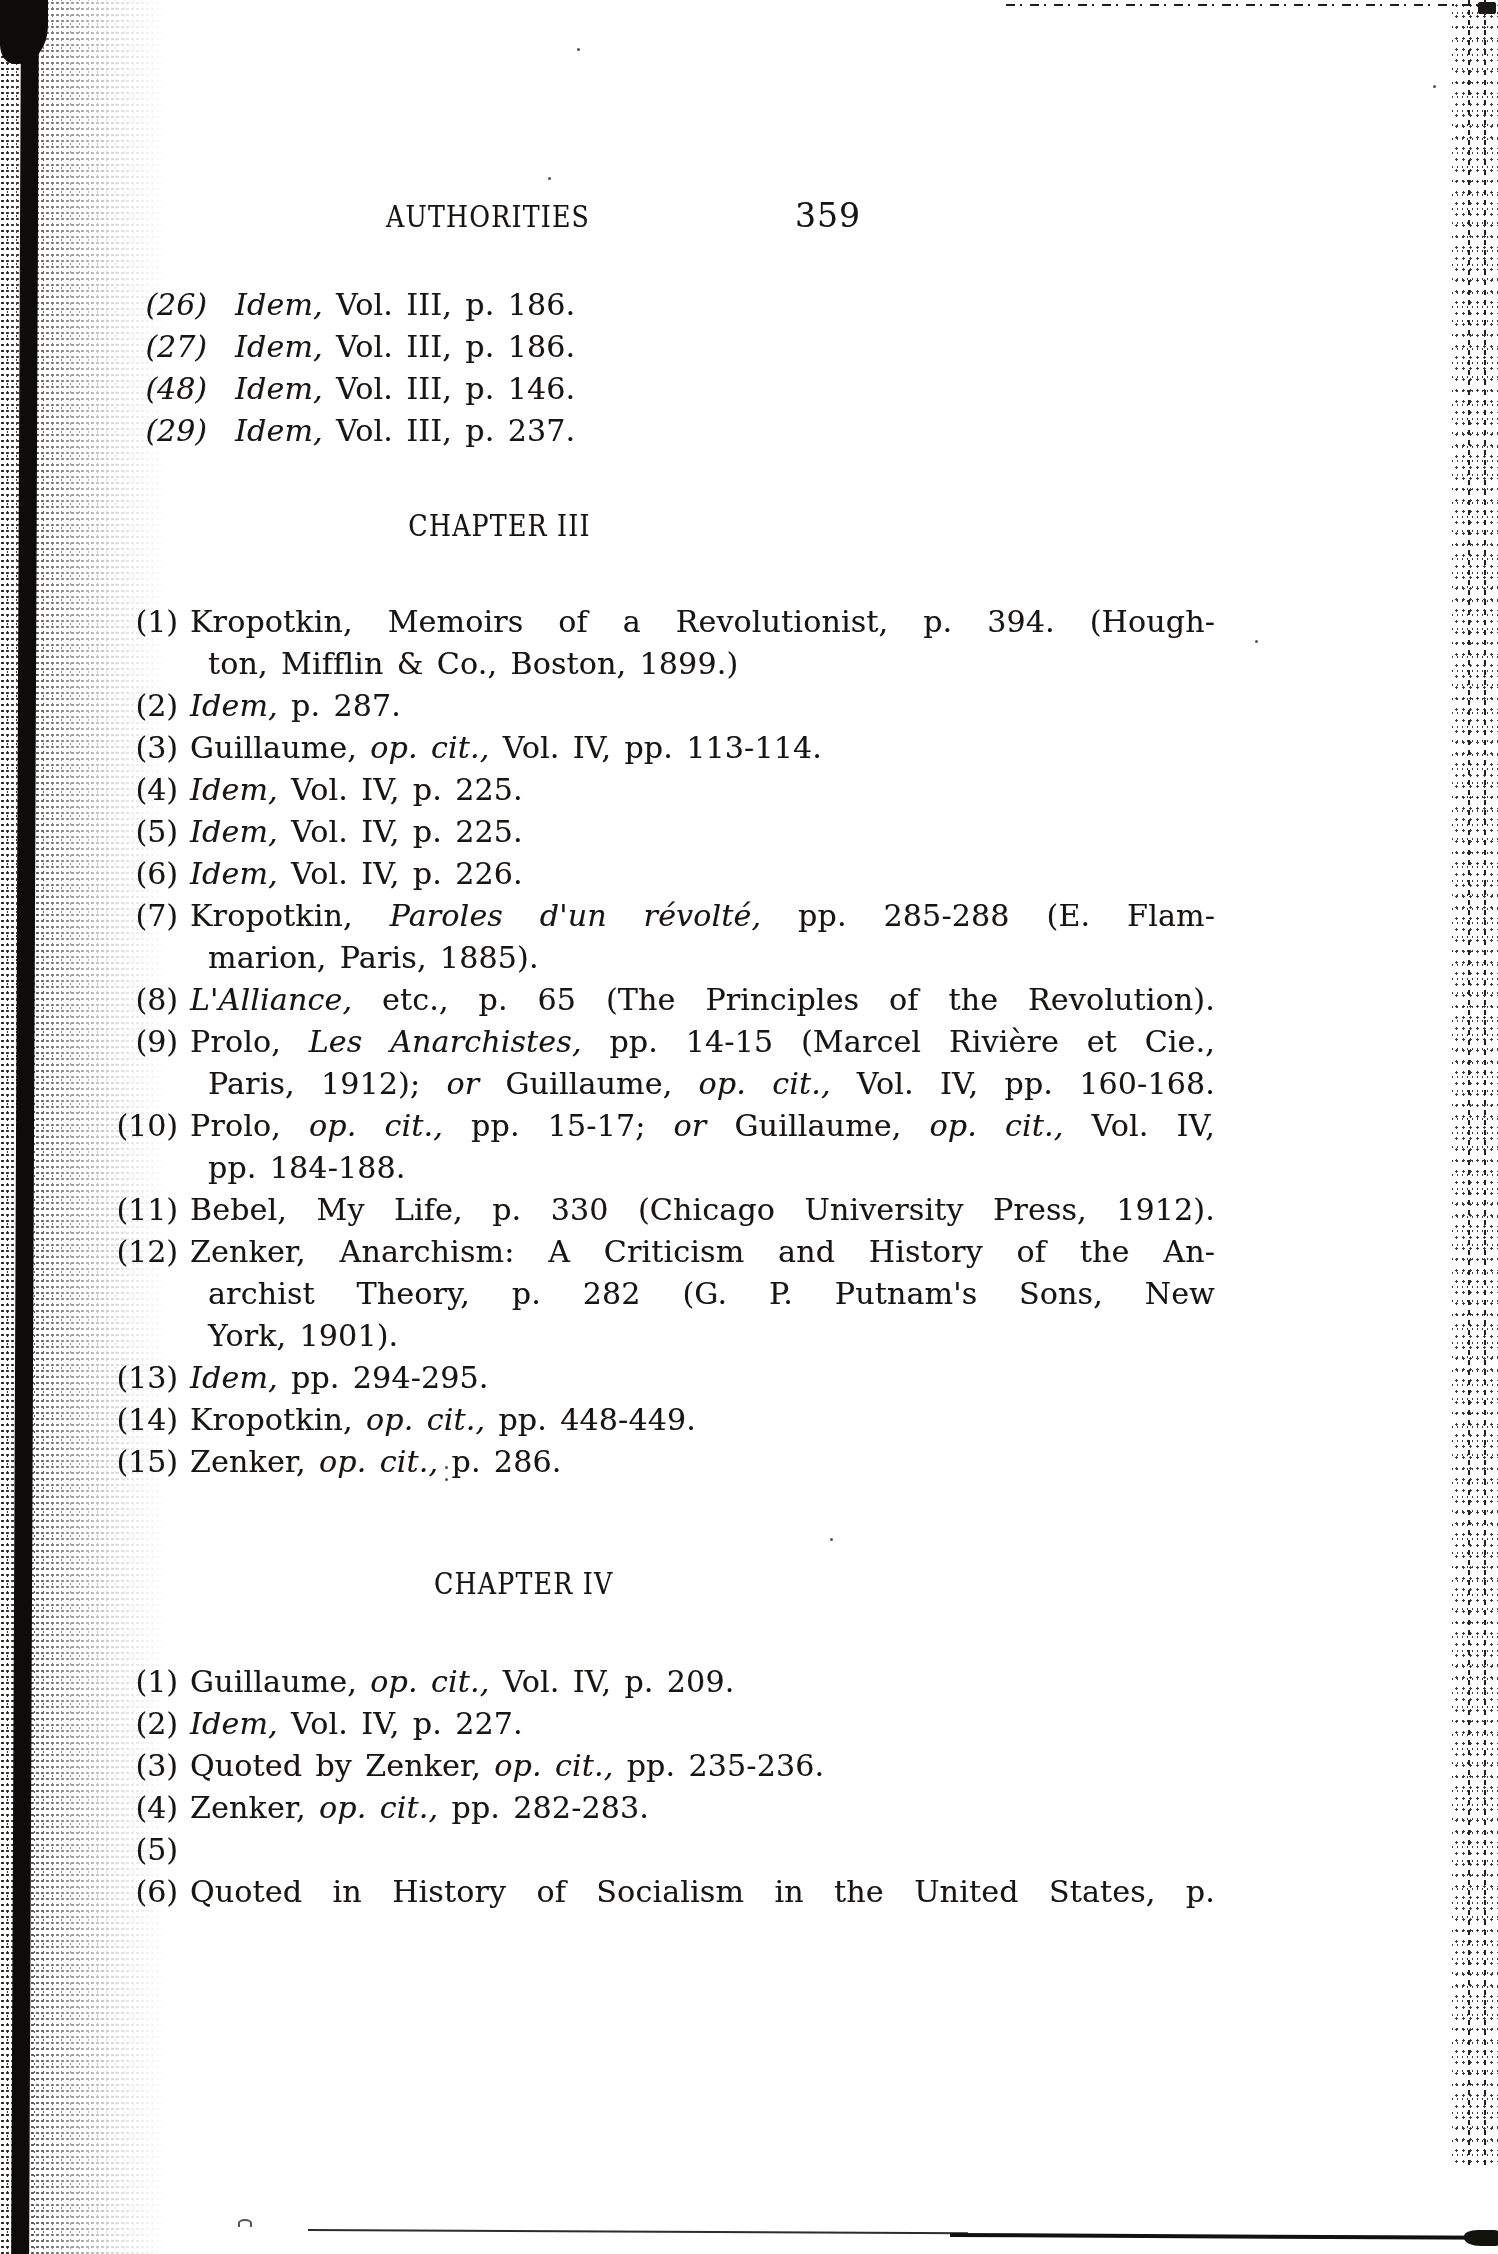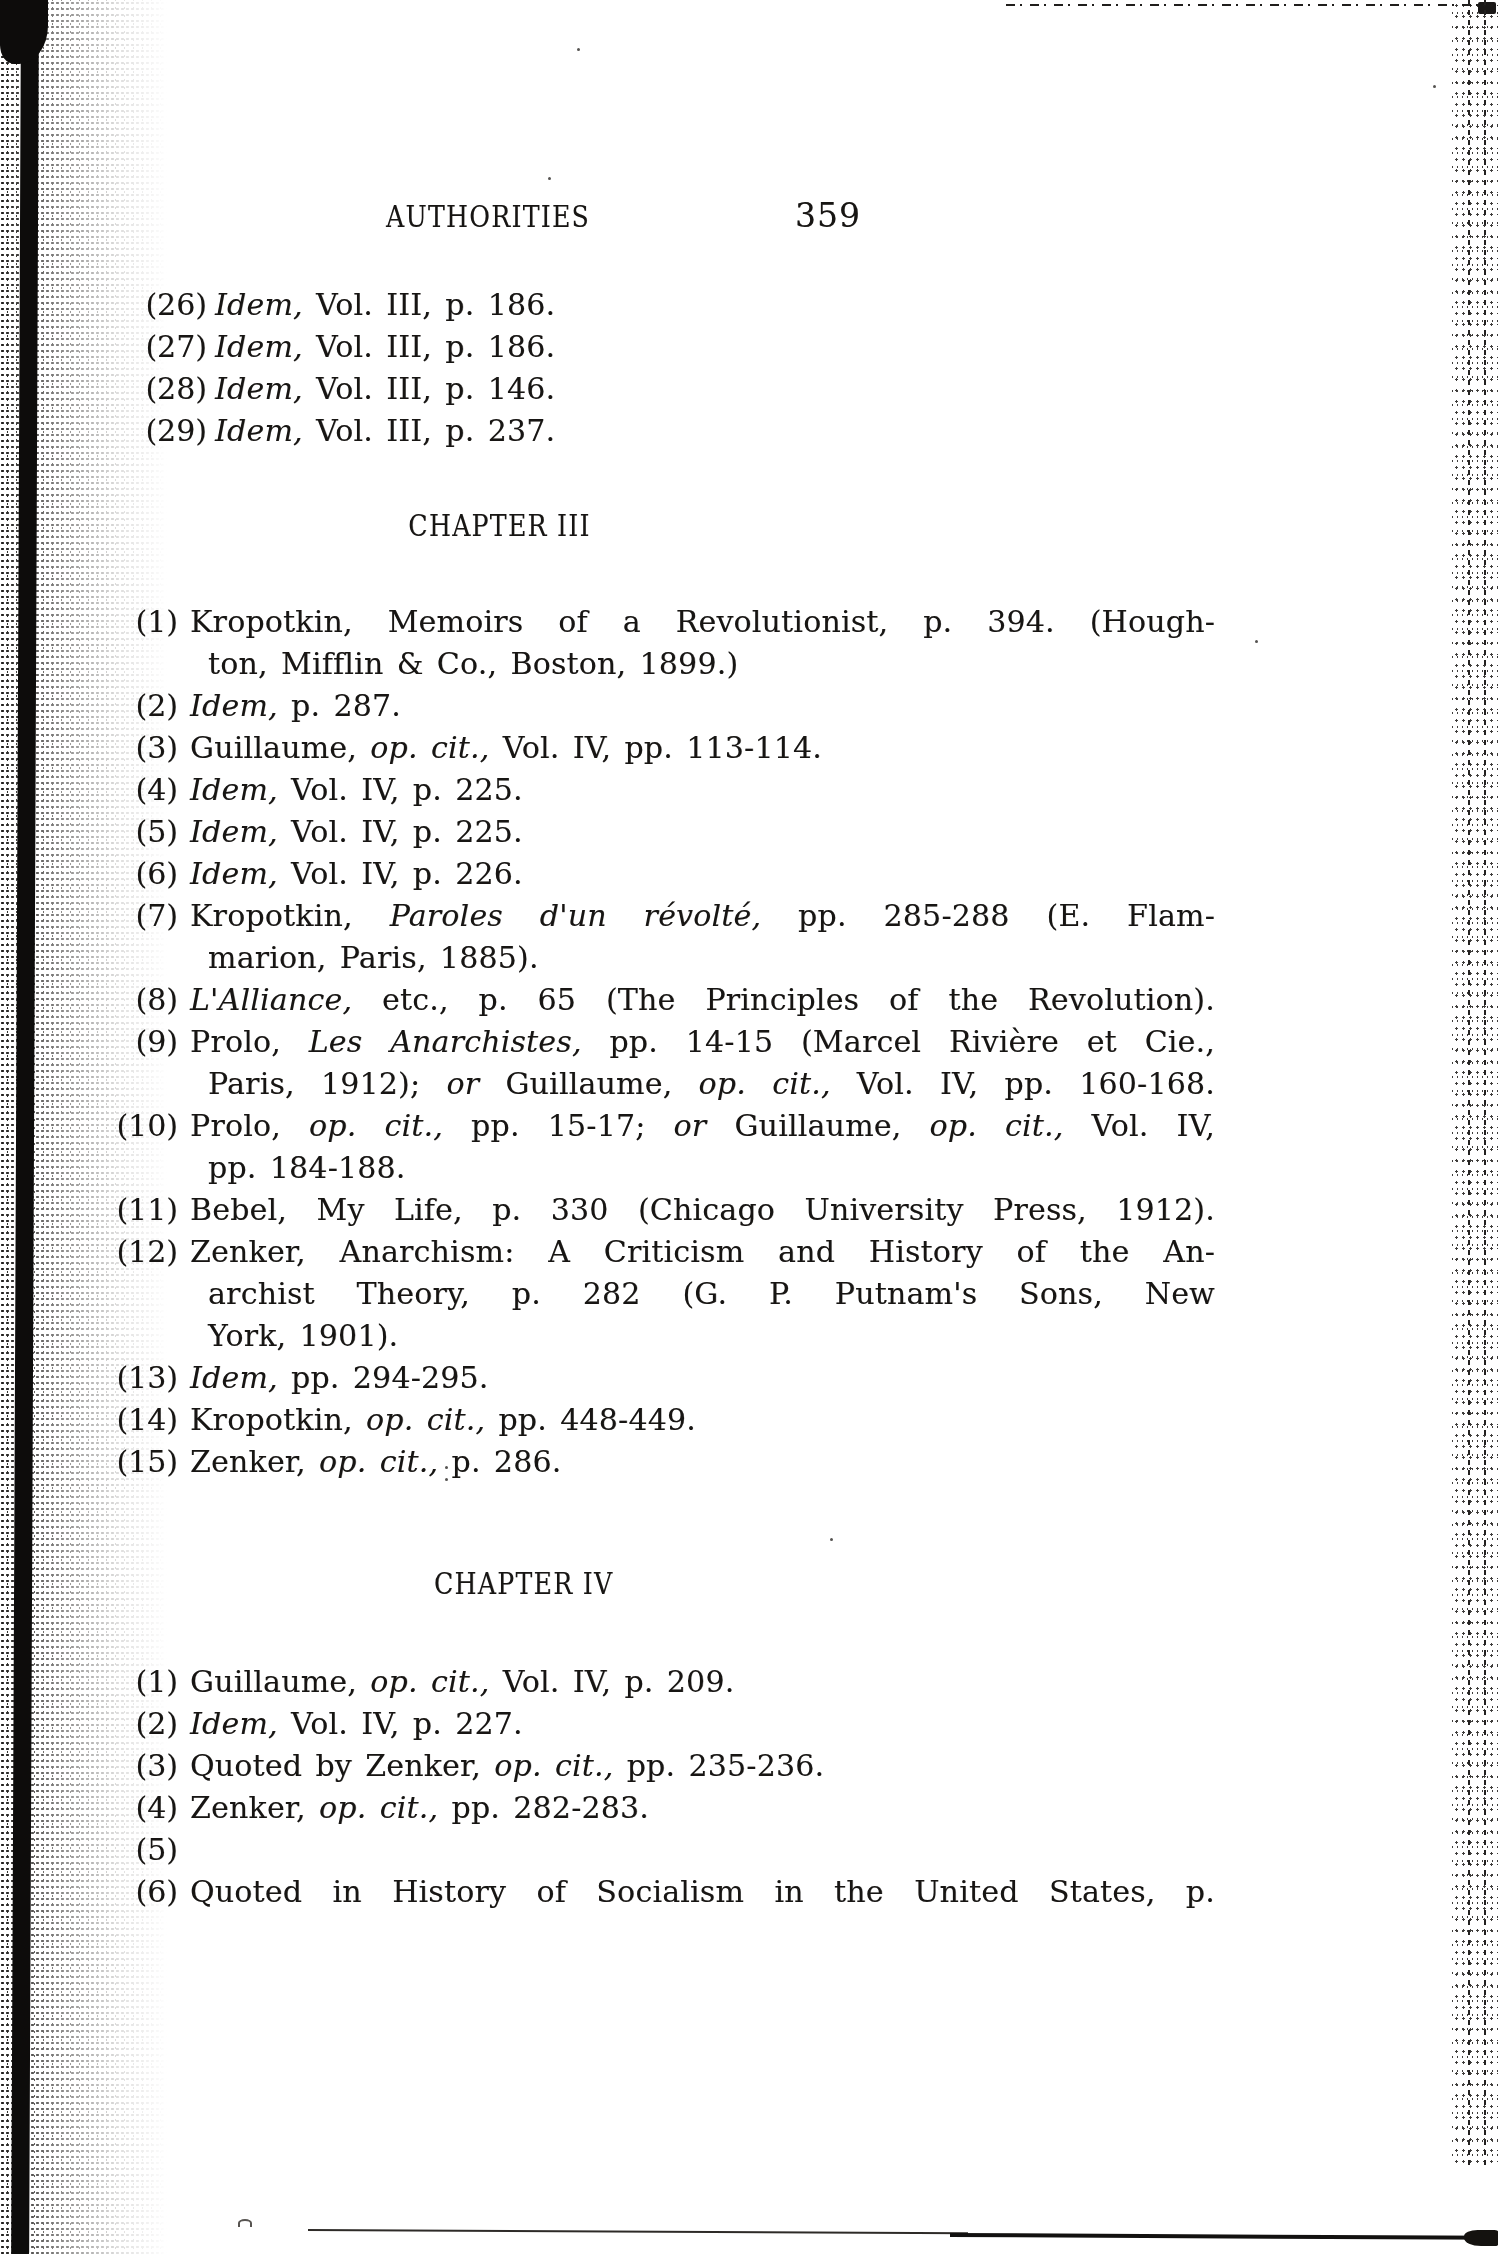--- a/index.html
+++ b/index.html
@@ -83,21 +83,21 @@
   #sec1 .entries { margin-top:57px; }
   #sec2 .heading { margin-top:83px;padding-left:47px; }
   #sec2 .entries { margin-top:59px; }
 
   .entries { font-size:30px; }
   #sec0 .entries { padding-left:122px; }
   #sec1 .entries, #sec2 .entries { padding-left:86px; }
 
   .entry { display:flex; align-items:flex-start; }
   .num { flex:0 0 auto; text-align:right; line-height:42px; word-spacing:1px; }
-  #sec0 .num { width:85px; margin-right:8px; }
+  #sec0 .num { width:85px; margin-right:28px;font-style:italic; }
   #sec1 .num, #sec2 .num { width:92px; margin-right:12px; }
   .lines { flex:1 1 auto; min-width:0; }
   .line { line-height:42px; word-spacing:3.5px; letter-spacing:0.2px; text-align:left; white-space:nowrap; }
   .line.j { white-space:normal; text-align:justify; text-align-last:justify; }
   .line.cont { padding-left:18px; }
   .it { font-style:italic; }
 </style>
 </head>
 <body>
 
@@ -136,21 +136,21 @@
               <div class="line"><span class="it">Idem,</span><span> Vol. III, p. 186.</span></div>
             </div>
           </div>
           <div class="entry">
             <span class="num">(27)</span>
             <div class="lines">
               <div class="line"><span class="it">Idem,</span><span> Vol. III, p. 186.</span></div>
             </div>
           </div>
           <div class="entry">
-            <span class="num">(28)</span>
+            <span class="num">(48)</span>
             <div class="lines">
               <div class="line"><span class="it">Idem,</span><span> Vol. III, p. 146.</span></div>
             </div>
           </div>
           <div class="entry">
             <span class="num">(29)</span>
             <div class="lines">
               <div class="line"><span class="it">Idem,</span><span> Vol. III, p. 237.</span></div>
             </div>
           </div>

